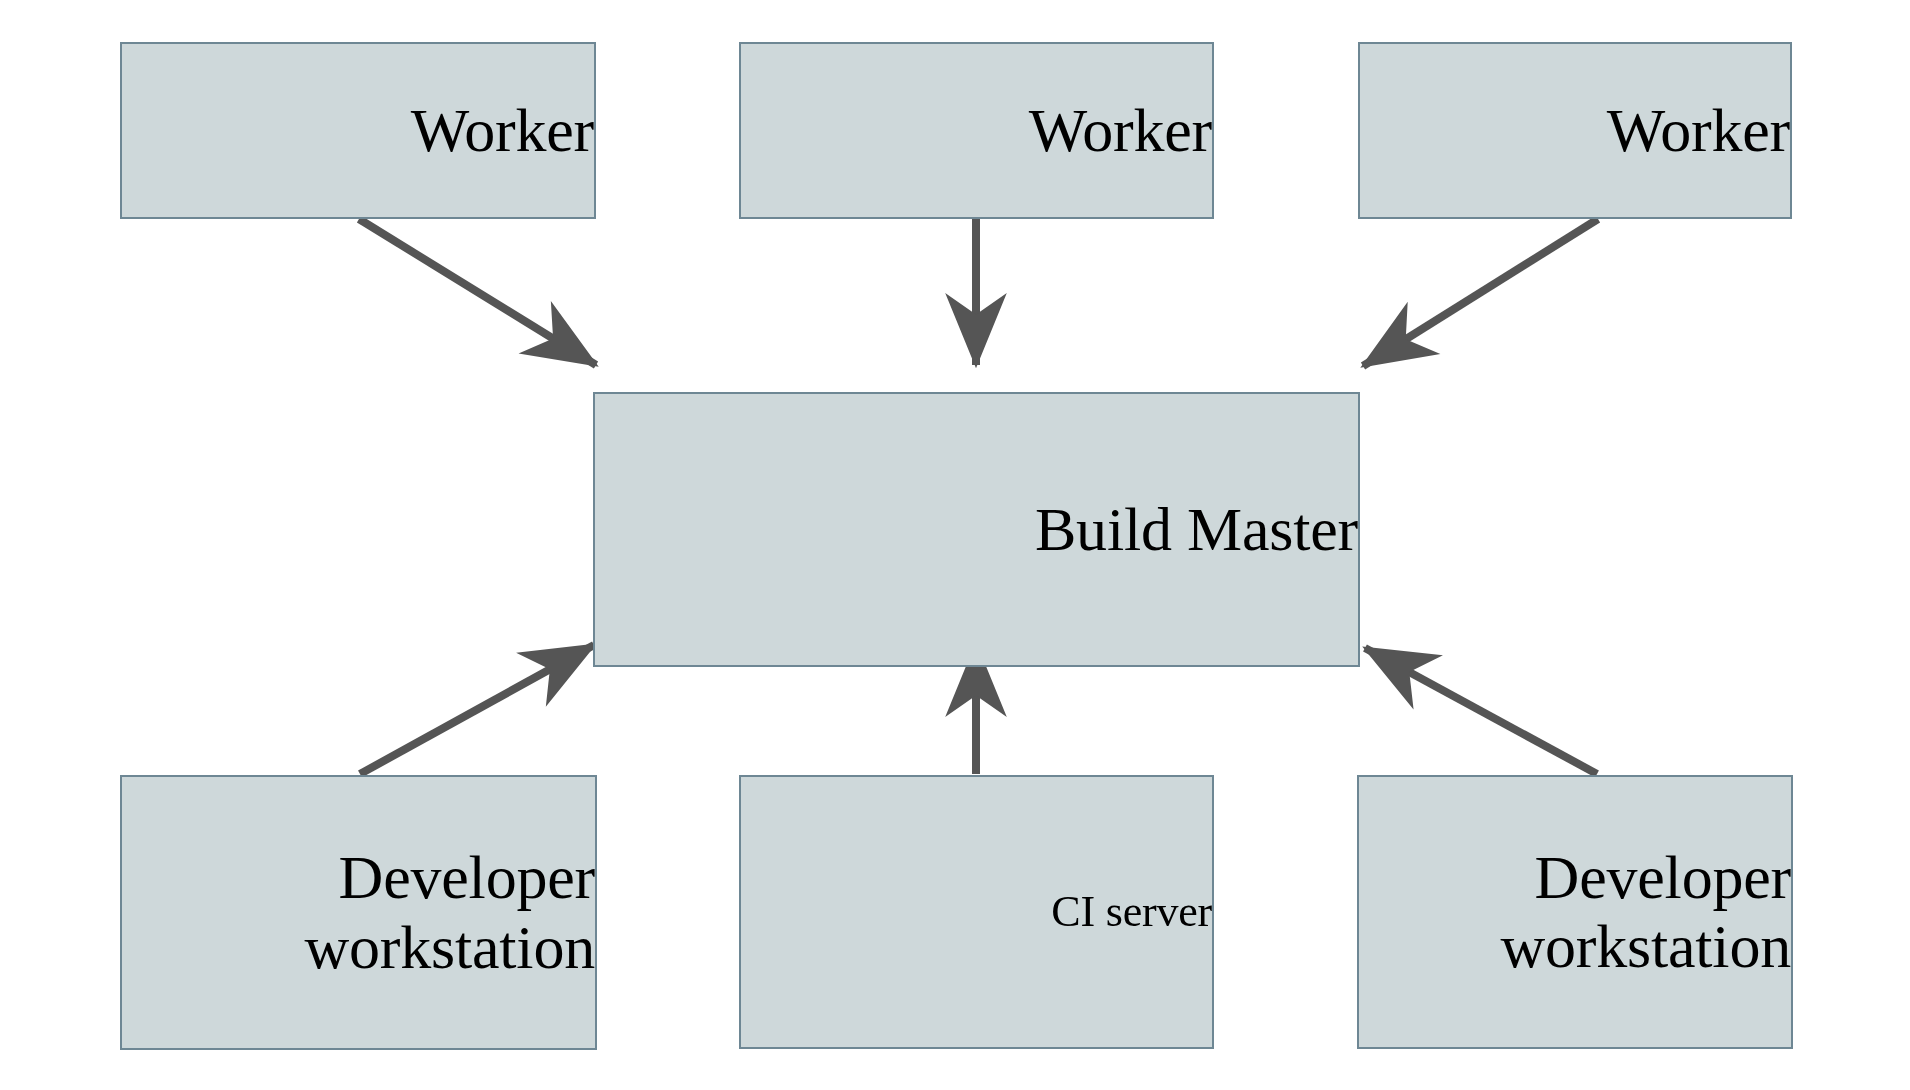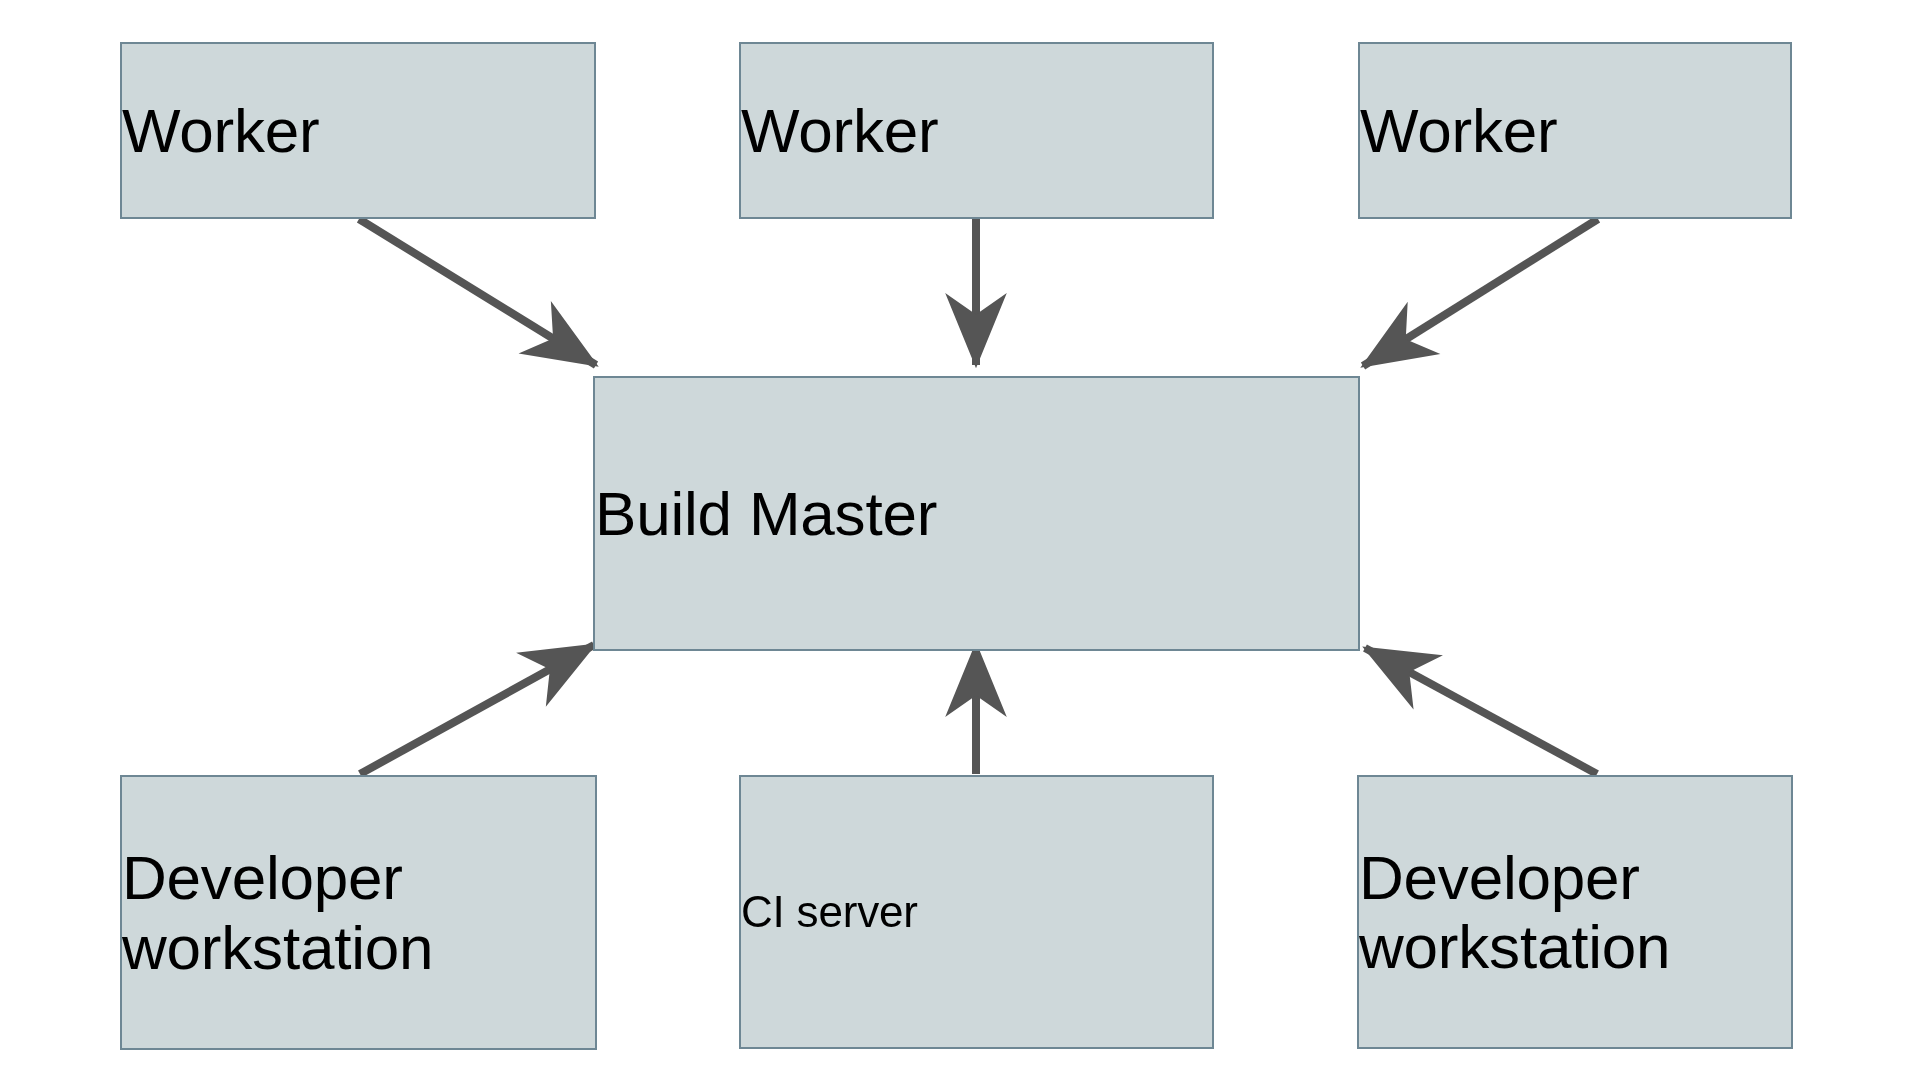--- a/index.html
+++ b/index.html
@@ -35,27 +35,28 @@
     justify-content: center;
     text-align: center;
     color: #000000;
     line-height: 1.12;
     white-space: pre-line;
     letter-spacing: -0.2px;
   }
   .node-label {
     display: block;
     width: 100%;
-    text-align: left;
+    text-align: right;
+    font-family: Liberation Serif, serif;
   }
   
   #node-worker-1   { left: 120px; top: 42px;  width: 476px; height: 177px; font-size: 62px; }
   #node-worker-2   { left: 739px; top: 42px;  width: 475px; height: 177px; font-size: 62px; }
   #node-worker-3   { left: 1358px; top: 42px; width: 434px; height: 177px; font-size: 62px; }
-  #node-build-master { left: 593px; top: 376px; width: 767px; height: 275px; font-size: 62px; }
+  #node-build-master { left: 593px; top: 392px; width: 767px; height: 275px; font-size: 62px; }
   #node-dev-left   { left: 120px; top: 775px; width: 477px; height: 275px; font-size: 62px; }
   #node-ci-server  { left: 739px; top: 775px; width: 475px; height: 274px; font-size: 44px; }
   #node-dev-right  { left: 1357px; top: 775px; width: 436px; height: 274px; font-size: 62px; }
 </style>
 </head>
 <body>
 
 <div id="canvas">
 
   <svg id="edge-layer" viewBox="0 0 1910 1090" width="1910" height="1090" xmlns="http://www.w3.org/2000/svg">

